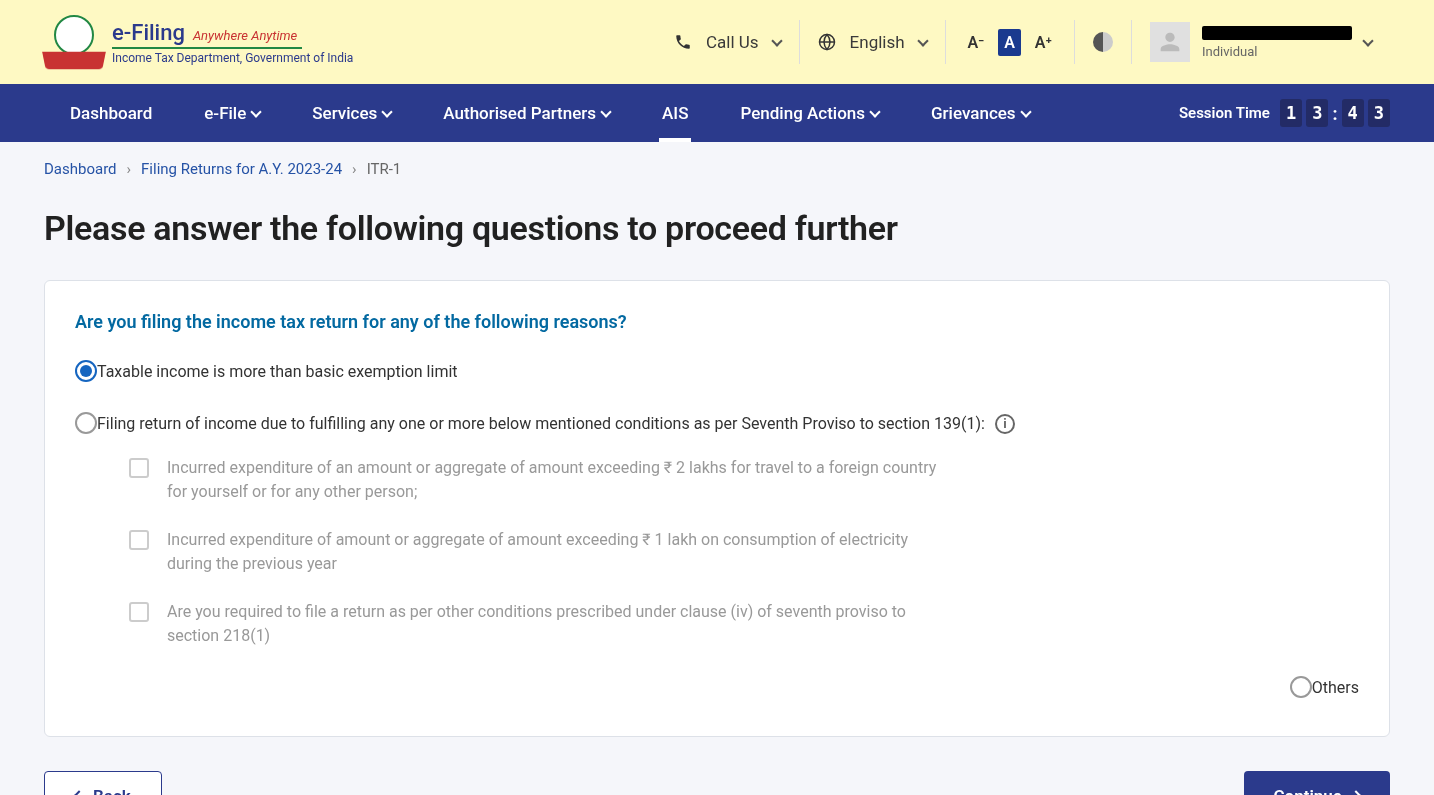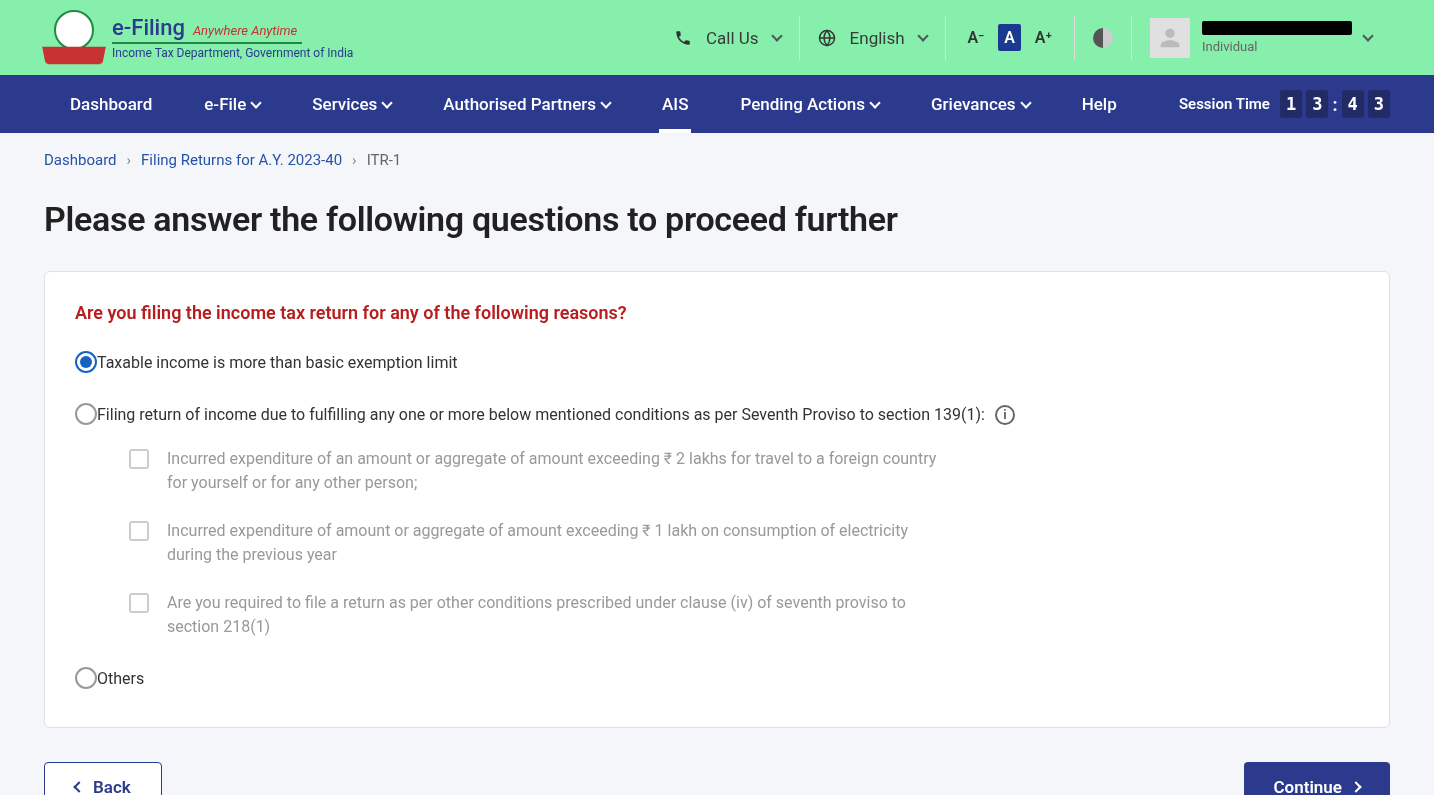--- a/index.html
+++ b/index.html
@@ -1,19 +1,19 @@
 <!DOCTYPE html>
 <html><head>
   <meta charset="utf-8">
   <style>
     * { margin: 0; padding: 0; box-sizing: border-box; font-family: -apple-system, BlinkMacSystemFont, "Segoe UI", Roboto, sans-serif; }
     body { background: #f5f6fa; }
     
     
-    .top-header { background: #86efac; display: flex; align-items: center; padding: 8px 44px; height: 75px; }
+    .top-header { background: #fef9c3; display: flex; align-items: center; padding: 8px 44px; height: 84px; }
     .logo-area { display: flex; align-items: center; gap: 8px; }
     .logo-emblem { width: 60px; height: 55px; position: relative; }
     .emblem-circle { width: 40px; height: 40px; border: 2px solid #228844; border-radius: 50%; margin: 0 auto; background: #fff; position: relative; }
     .emblem-ribbon { width: 60px; height: 18px; background: #c83232; position: absolute; bottom: 0; left: 0; border-radius: 0 0 4px 4px; transform: perspective(40px) rotateX(-15deg); }
     .logo-text { }
     .efiling-title { font-size: 22px; color: #2b3a8c; font-weight: 500; display: inline-block; }
     .efiling-tagline { font-size: 13px; color: #c83232; font-style: italic; margin-left: 4px; }
     .efiling-divider { width: 190px; height: 2px; background: #228844; margin: 2px 0; }
     .efiling-sub { font-size: 12px; color: #2b3a8c; }
     
@@ -47,24 +47,24 @@
     .breadcrumb { padding: 18px 44px; display: flex; align-items: center; gap: 10px; font-size: 15px; }
     .crumb-link { color: #2653a6; cursor: pointer; }
     .crumb-sep { color: #888; }
     .crumb-current { color: #666; }
     
     
     .content { padding: 0 44px 30px; }
     .page-title { font-size: 34px; font-weight: 600; color: #212121; margin: 12px 0 32px; letter-spacing: -0.3px; }
     
     .card { background: #fff; border: 1px solid #dde1e8; border-radius: 6px; padding: 30px 30px 36px; }
-    .question-title { font-size: 18px; font-weight: 600; color: #b91c1c; margin-bottom: 28px; }
+    .question-title { font-size: 18px; font-weight: 600; color: #0369a1; margin-bottom: 28px; }
     
     .radio-row { display: flex; align-items: flex-start; margin-bottom: 28px; }
-    .radio-row.last { margin-bottom: 0; }
+    .radio-row.last { margin-bottom: 0; justify-content: flex-end; }
     .radio-circle { flex-shrink: 0; width: 22px; height: 22px; border: 2px solid #999; border-radius: 50%; margin-top: 0px; cursor: pointer; display: flex; align-items: center; justify-content: center; }
     .radio-circle.selected { border-color: #1565c0; }
     .radio-dot { width: 12px; height: 12px; background: #1565c0; border-radius: 50%; }
     .radio-label { font-size: 16px; color: #333; line-height: 1.5; display: flex; align-items: center; gap: 10px; }
     
     .info-icon { display: inline-flex; width: 20px; height: 20px; border: 2px solid #666; border-radius: 50%; align-items: center; justify-content: center; font-size: 13px; font-weight: 700; color: #666; font-style: normal; cursor: pointer; }
     
     .checkbox-group { margin-left: 54px; margin-top: -8px; }
     .checkbox-row { display: flex; align-items: flex-start; gap: 18px; margin-bottom: 24px; }
     .checkbox-row:last-child { margin-bottom: 28px; }
@@ -167,39 +167,36 @@
     <span>AIS</span>
   </div>
   <div class="nav-item">
     <span>Pending Actions</span>
     <span class="chev chev-white"></span>
   </div>
   <div class="nav-item">
     <span>Grievances</span>
     <span class="chev chev-white"></span>
   </div>
-  <div class="nav-item">
-    <span>Help</span>
-  </div>
   <div class="session-area">
     <span class="session-label">Session Time</span>
     <div class="time-digits">
       <span class="digit">1</span>
       <span class="digit">3</span>
       <span class="colon">:</span>
       <span class="digit">4</span>
       <span class="digit">3</span>
     </div>
   </div>
 </div>
 
 <div class="breadcrumb">
   <span class="crumb-link">Dashboard</span>
   <span class="crumb-sep">›</span>
-  <span class="crumb-link">Filing Returns for A.Y. 2023-40</span>
+  <span class="crumb-link">Filing Returns for A.Y. 2023-24</span>
   <span class="crumb-sep">›</span>
   <span class="crumb-current">ITR-1</span>
 </div>
 
 <div class="content">
   <h1 class="page-title">Please answer the following questions to proceed further</h1>
 
   <div class="card">
     <div class="question-title">Are you filing the income tax return for any of the following reasons?</div>
 

